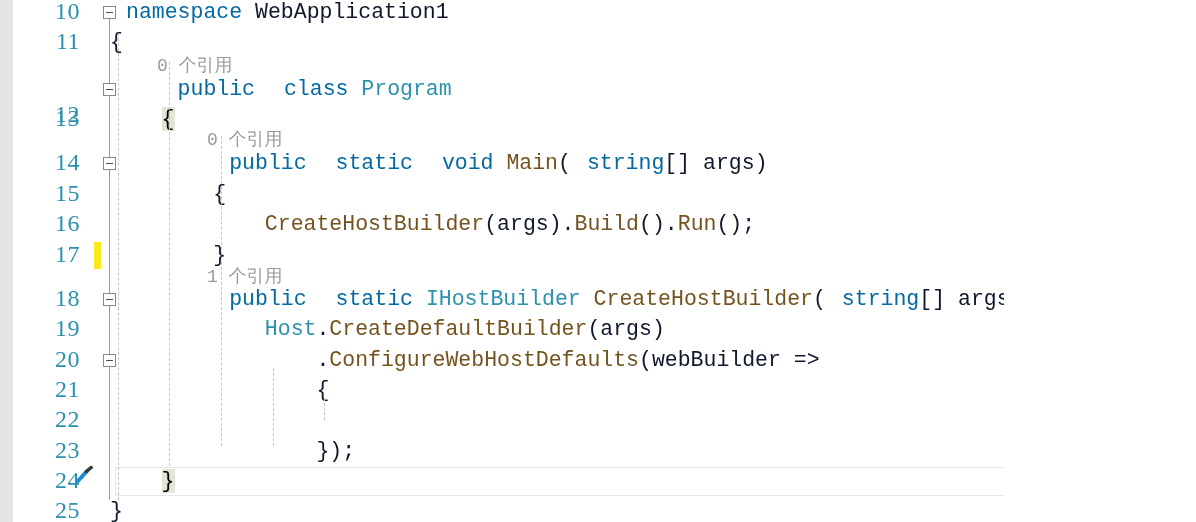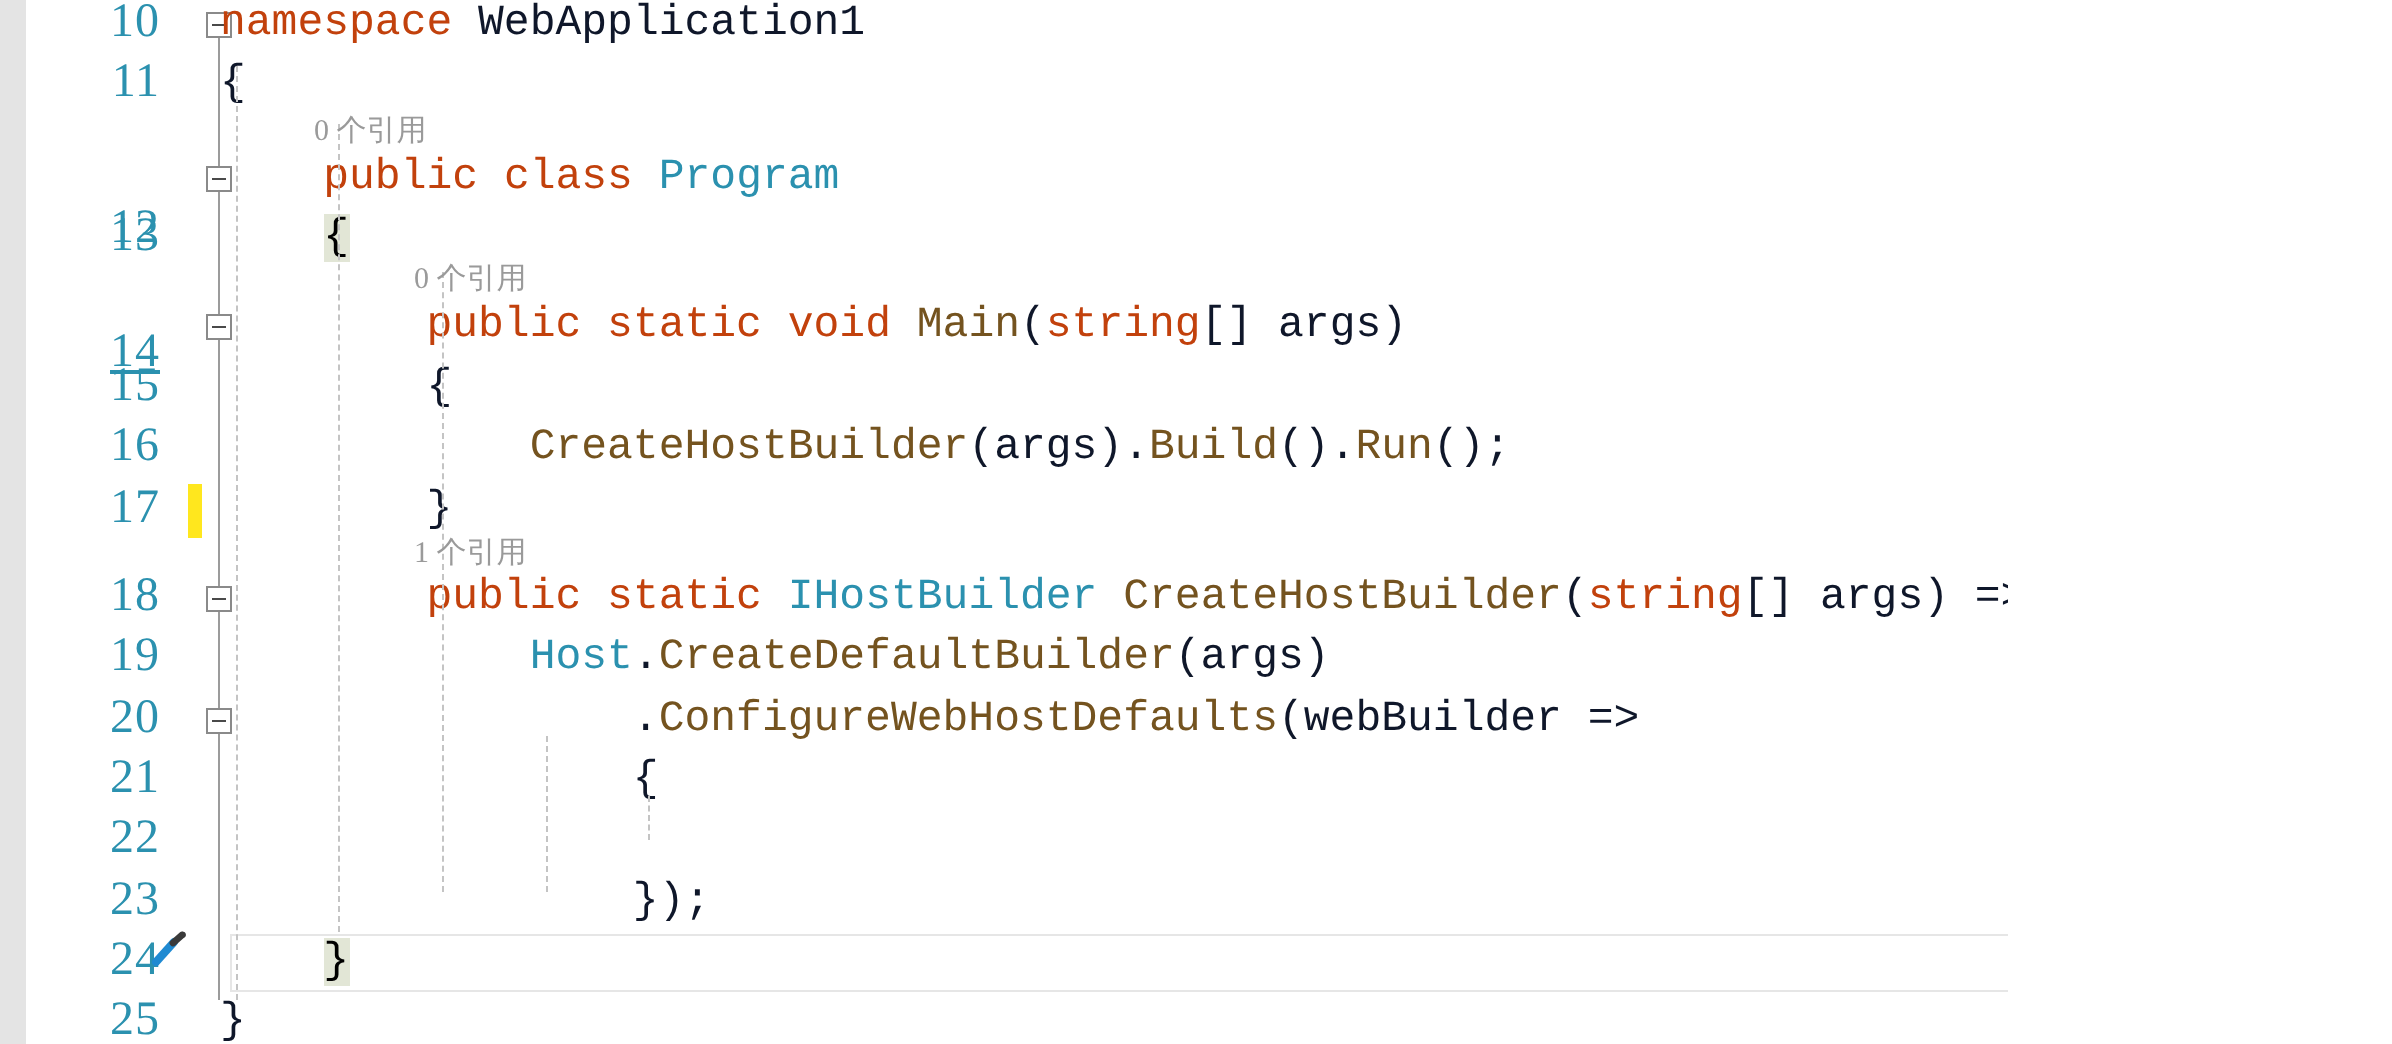--- a/index.html
+++ b/index.html
@@ -131,22 +131,22 @@
     color: #000000;
   }
 
   
   .codelens {
     position: absolute;
     height: 19px;
     line-height: 19px;
     white-space: pre;
     color: #9a9a9a;
-    font-family: Liberation Serif, serif;
-    font-size: 15px;
+    font-family: Liberation Mono, monospace;
+    font-size: 18px;
     z-index: 5;
   }
 
   
   .indent-guide {
     position: absolute;
     width: 0;
     border-left: 1px dashed #c4c4c4;
     z-index: 3;
   }
@@ -161,38 +161,38 @@
     box-sizing: border-box;
     z-index: 2;
   }
 
   
   .brace-match {
     background: #e2e6d6;
   }
 
   
-  .kw    { color: #c2410c; }   
+  .kw    { color: #0369a1; margin-left: 16px; }   
   .type  { color: #2b91af; }   
   .meth  { color: #74531f; }   
   .plain { color: #0f172a; }
 </style>
 </head>
 <body>
 
 <div id="editor">
 
   <div id="indicator-margin"></div>
 
   <div id="line-number-gutter">
       <div class="ln" style="top: -4px;">10</div>
       <div class="ln" style="top: 26px;">11</div>
       <div class="ln" style="top: 73px; margin-top: 26px;">12</div>
       <div class="ln" style="top: 103px;">13</div>
-      <div class="ln" style="top: 161px; text-decoration: underline;">14</div>
+      <div class="ln" style="top: 147px;">14</div>
       <div class="ln" style="top: 178px;">15</div>
       <div class="ln" style="top: 208px;">16</div>
       <div class="ln" style="top: 239px;">17</div>
       <div class="ln" style="top: 283px;">18</div>
       <div class="ln" style="top: 313px;">19</div>
       <div class="ln" style="top: 344px;">20</div>
       <div class="ln" style="top: 374px;">21</div>
       <div class="ln" style="top: 404px;">22</div>
       <div class="ln" style="top: 435px;">23</div>
       <div class="ln" style="top: 465px;">24</div>

